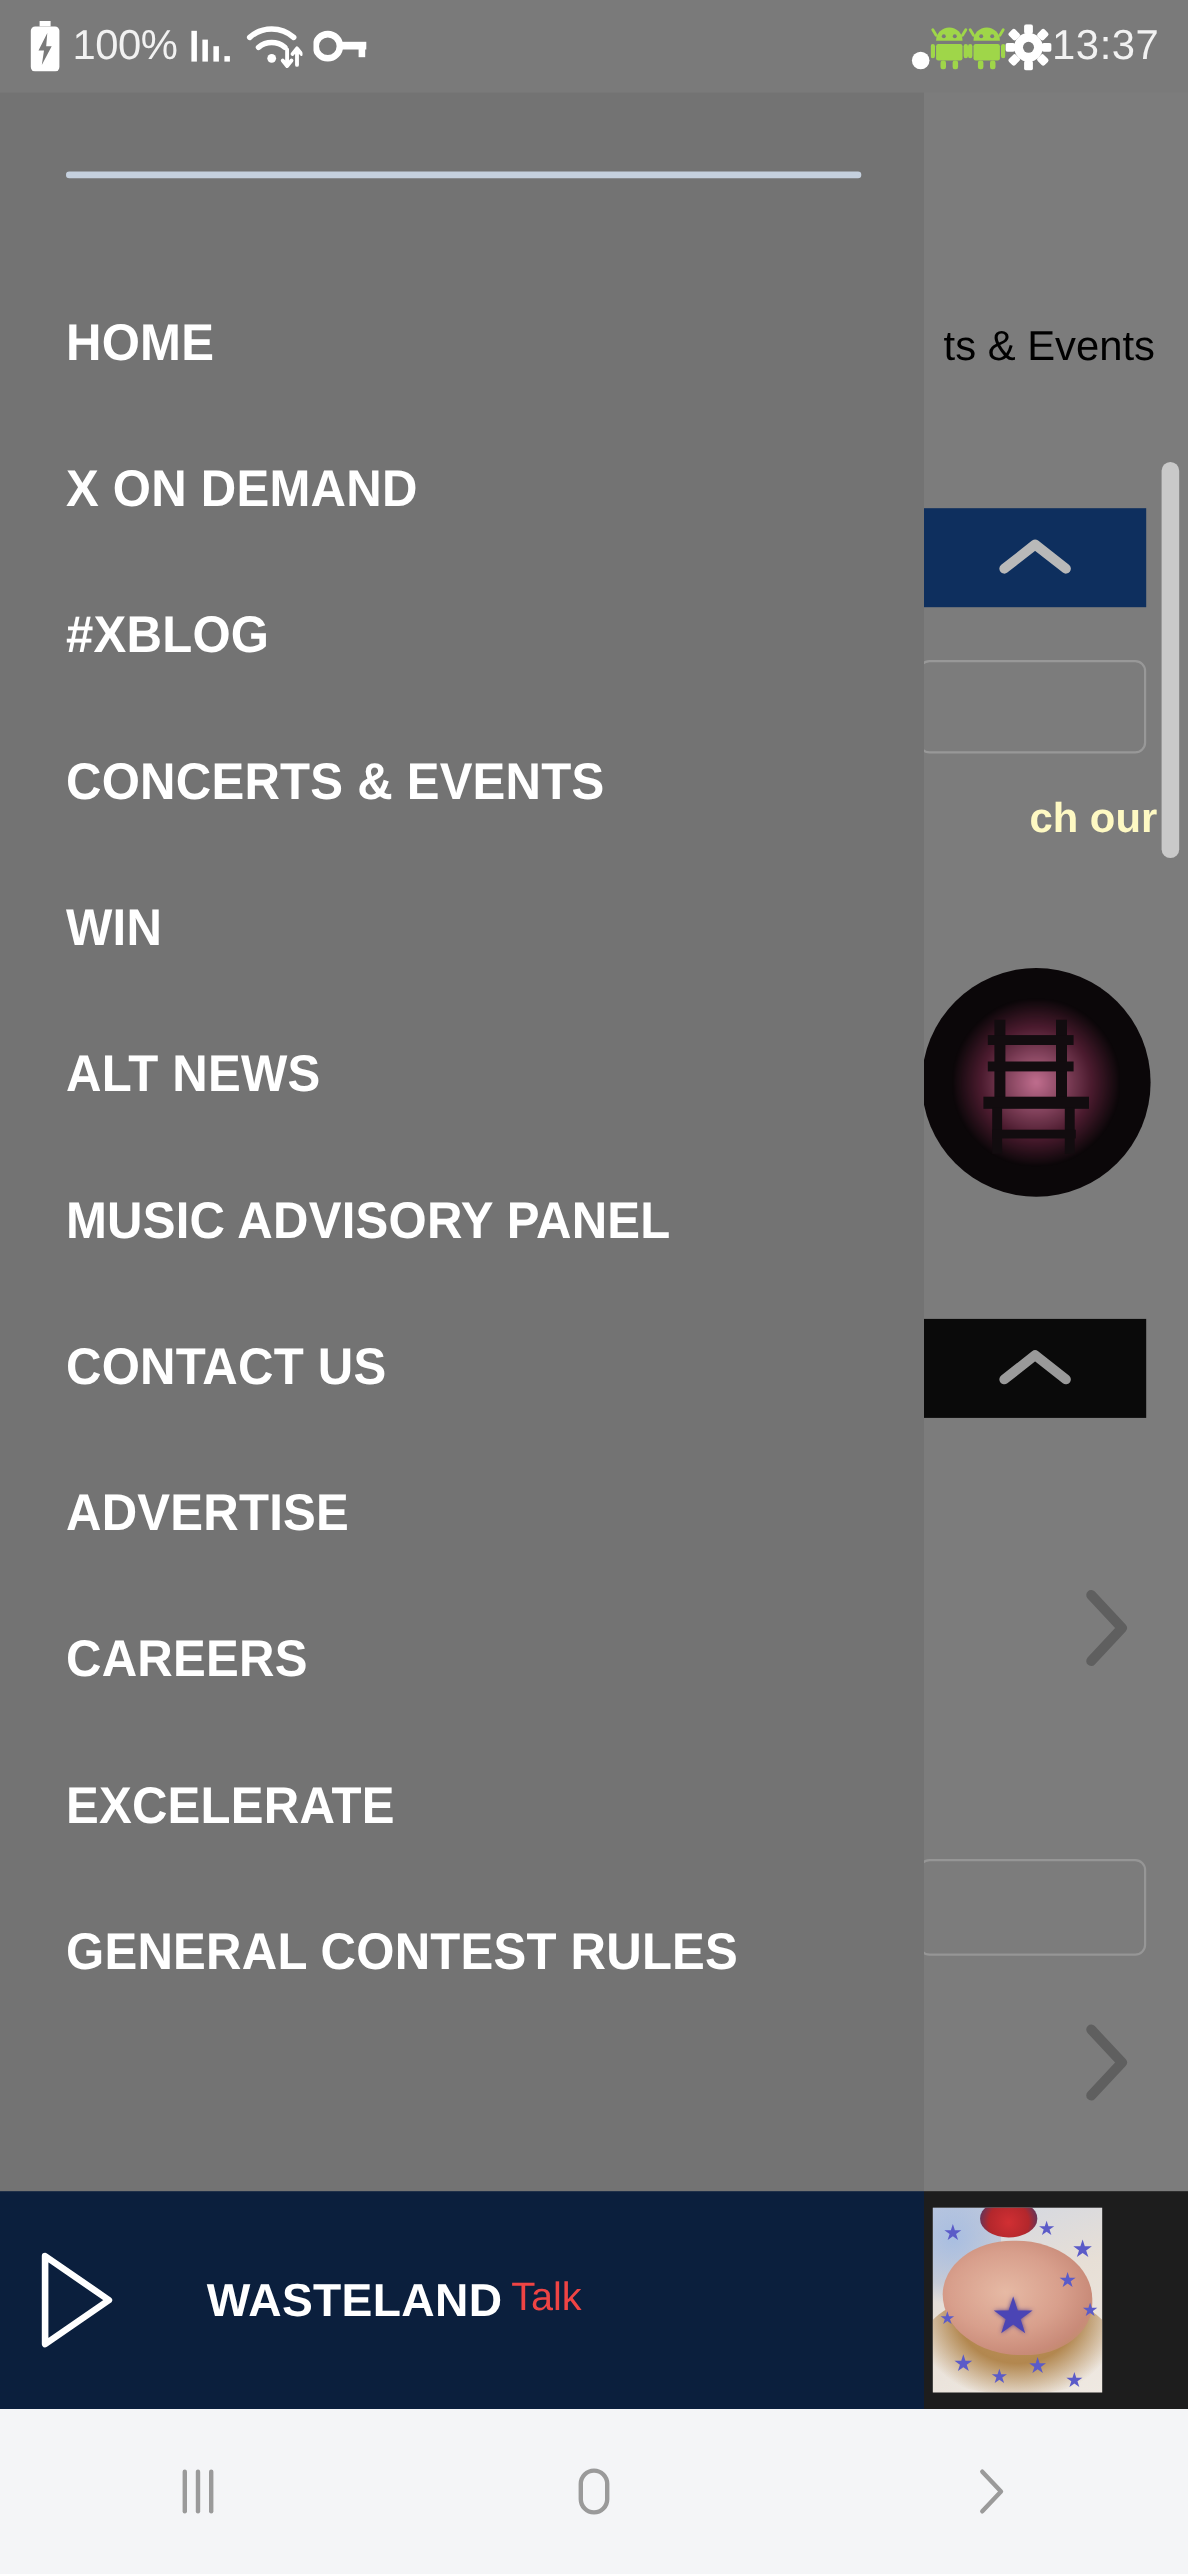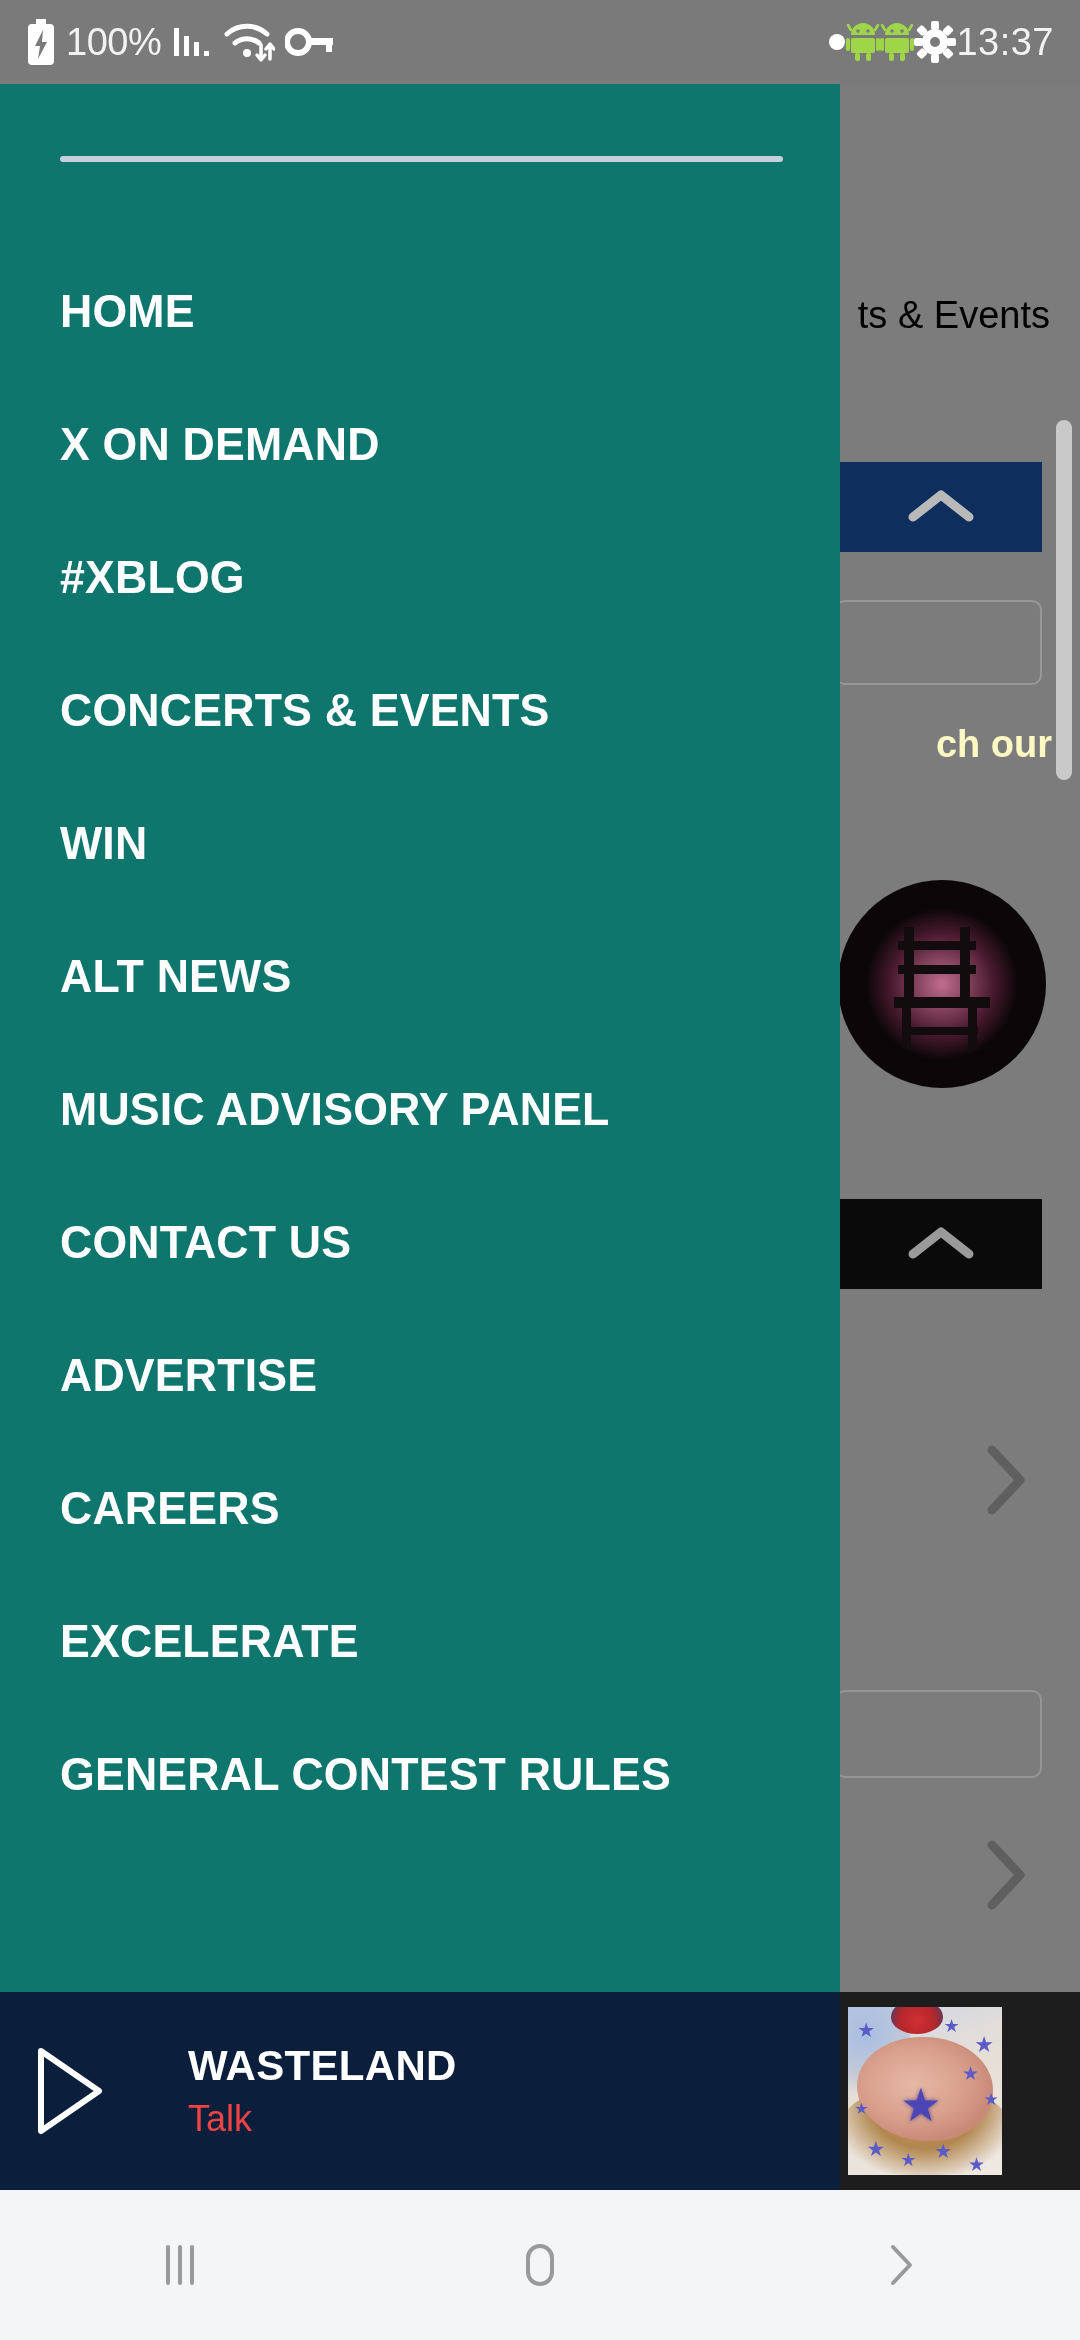--- a/index.html
+++ b/index.html
@@ -20,21 +20,21 @@
   }
 
   
   .status-bar{
     position:absolute; left:0; top:0; width:1080px; height:84px;
     background:#7a7a7a; color:#fff;
     display:flex; align-items:center; justify-content:space-between;
     padding:0 26px; z-index:60;
   }
   .sb-left{ display:flex; align-items:center; gap:10px; }
-  .sb-right{ display:flex; align-items:center; }
+  .sb-right{ display:flex; align-items:flex-end; }
   .sb-text{ font-size:38px; letter-spacing:-.5px; color:#f2f2f2; font-weight:400; }
   .sb-clock{ font-size:38px; color:#f2f2f2; font-weight:400; letter-spacing:.5px;}
   .ic{ display:block; }
 
   
   .behind-heading{
     position:absolute; right:30px; top:294px;
     font-size:38px; color:#000000; white-space:nowrap;
     font-weight:400;
   }
@@ -80,21 +80,21 @@
 
   
   .scroll-thumb{
     position:absolute; right:8px; top:420px; width:16px; height:360px;
     background:#c9c9c9; border-radius:9px;
   }
 
   
   .drawer{
     position:absolute; left:0; top:84px; width:840px; height:1908px;
-    background:#0f766e; overflow:hidden; z-index:30;
+    background:#737373; overflow:hidden; z-index:30;
   }
   .drawer-divider{
     position:absolute; left:60px; top:72px; width:723px; height:6px;
     background:#c5d0de; border-radius:3px;
   }
   .menu{
     position:absolute; left:0; top:160px; width:100%;
   }
   .menu-item{
     height:133px; display:flex; align-items:center; padding-left:60px;
@@ -117,21 +117,21 @@
   .player{
     position:absolute; left:0; top:1992px; width:840px; height:198px;
     background:#0b1f3d; z-index:50;
     display:flex; align-items:center;
   }
   .play-btn{
     width:140px; display:flex; align-items:center; justify-content:center;
     flex:0 0 140px;
   }
   .track{
-    display:flex; flex-direction:column; justify-content:center; gap:8px;
+    display:flex; flex-direction:row; justify-content:center; gap:8px;
     padding-left:48px;
   }
   .track-title{ color:#fff; font-size:42px; font-weight:700; letter-spacing:.3px; }
   .track-sub{ color:#ef4444; font-size:36px; font-weight:400; }
 
   .player-dark-right{
     position:absolute; left:840px; top:1992px; width:240px; height:198px;
     background:#1d1d1d; z-index:50;
   }
   .album-art{

